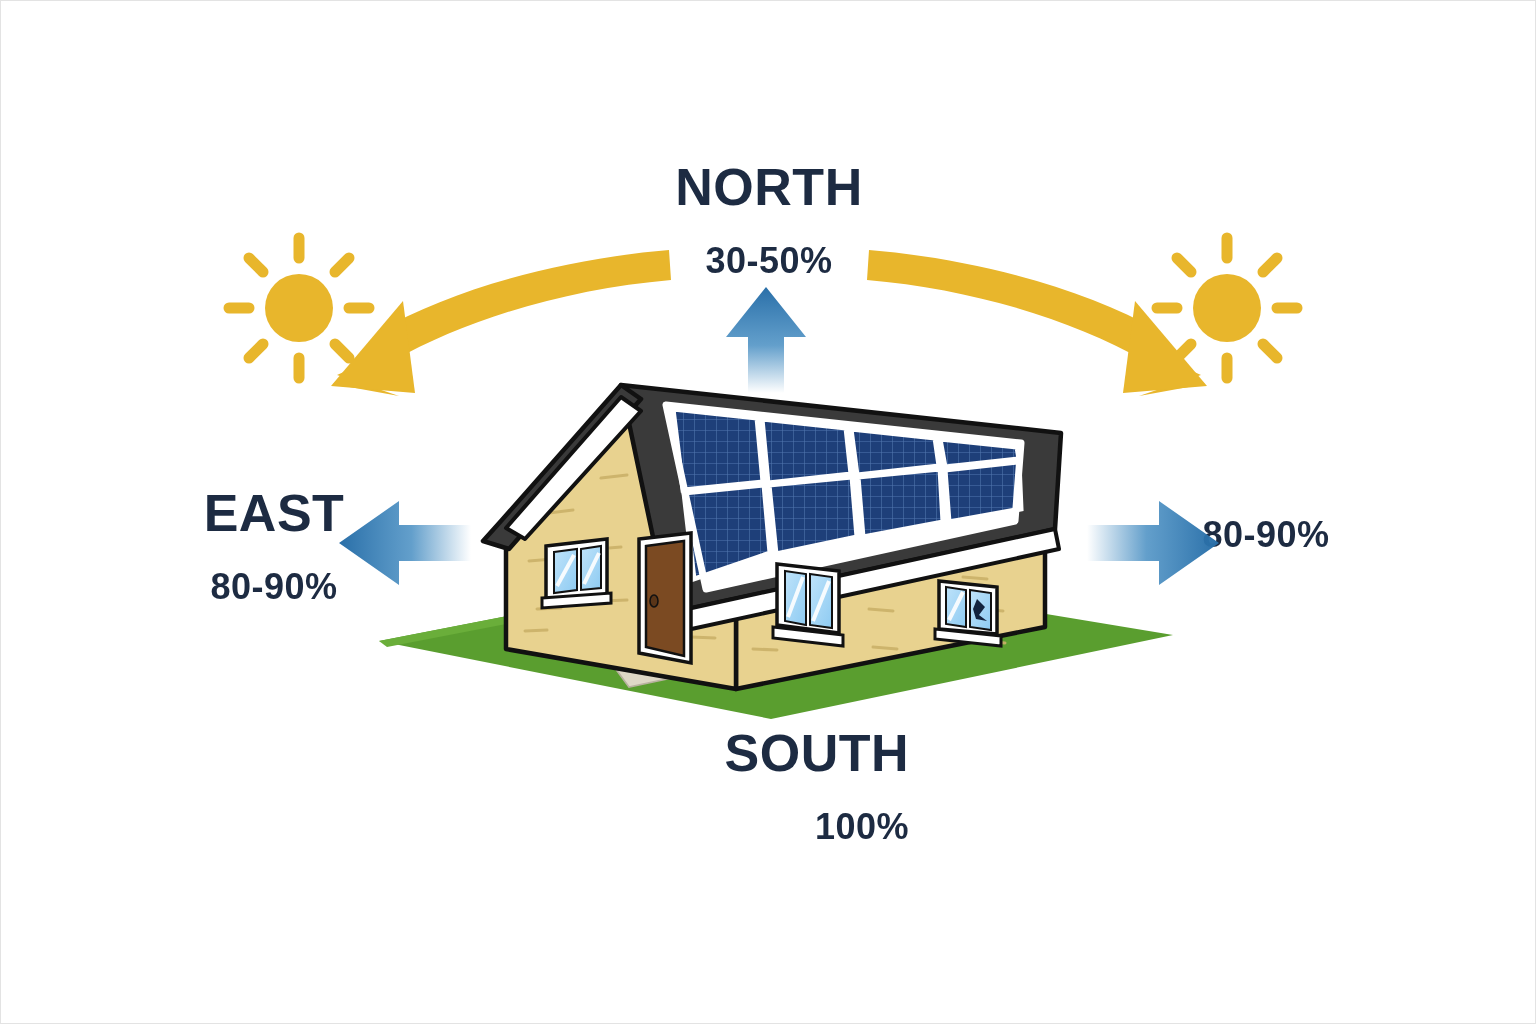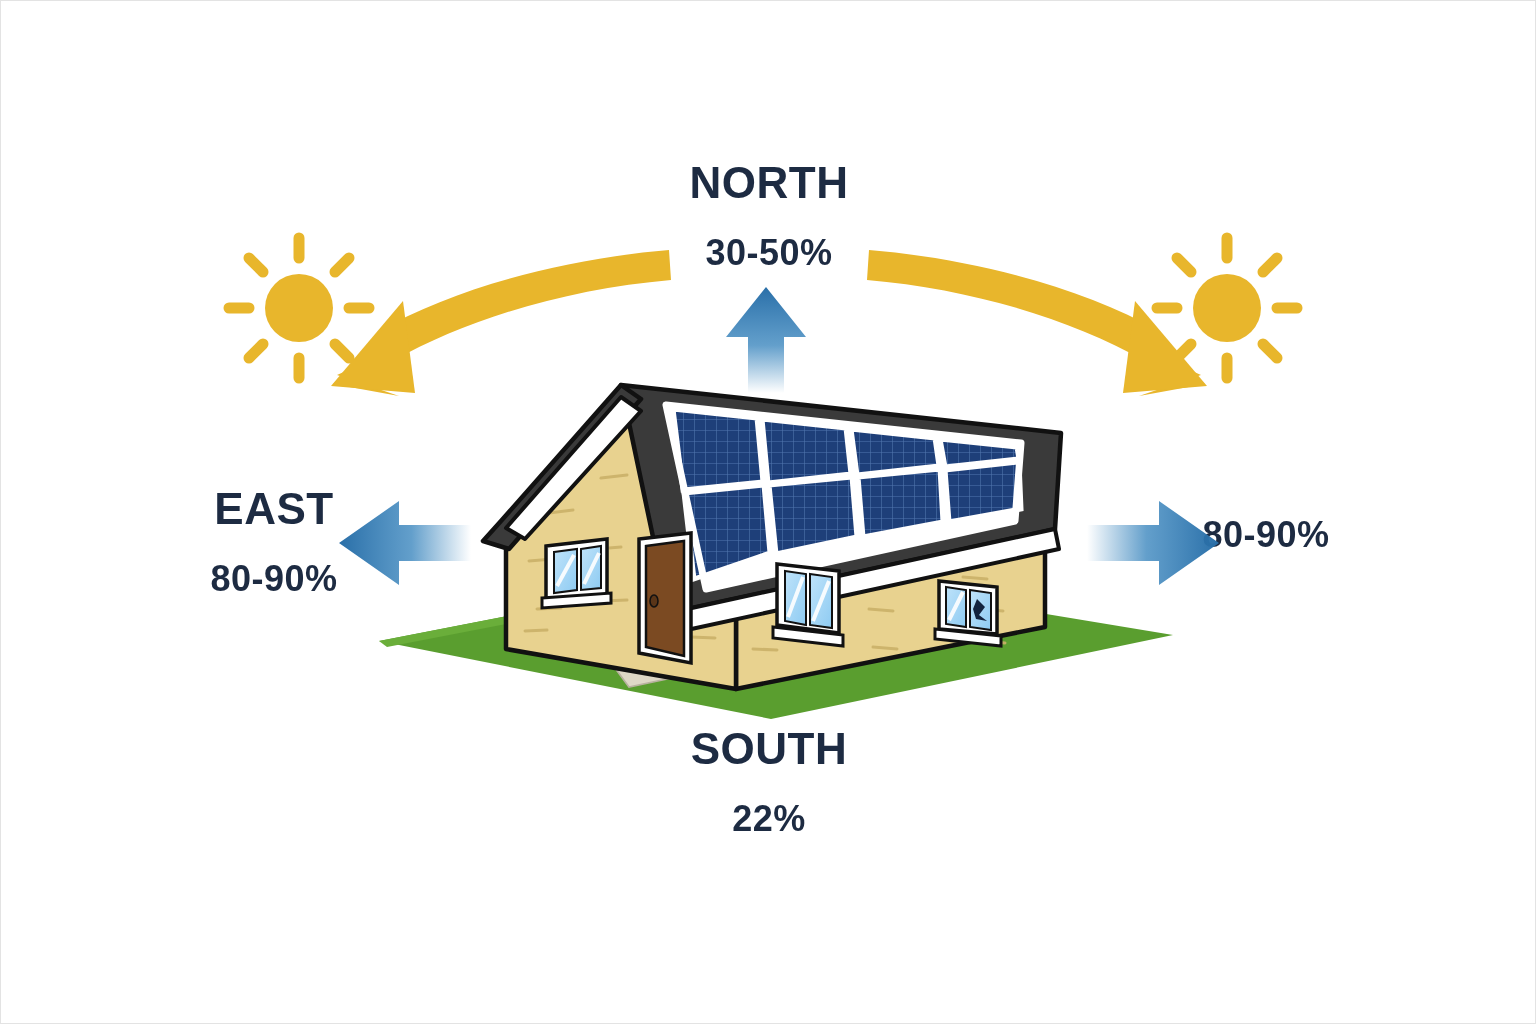--- a/index.html
+++ b/index.html
@@ -27,37 +27,37 @@
   
   .dir-label {
     position: absolute;
     text-align: center;
     color: #1d2b42;
     line-height: 1.0;
     user-select: none;
     white-space: nowrap;
   }
   .dir-name {
-    font-size: 44px;
+    font-size: 52px;
     font-weight: 700;
     letter-spacing: 0.5px;
     display: block;
     color: #1d2b42;
   }
   .dir-value {
     font-size: 36px;
     font-weight: 700;
     letter-spacing: 0.5px;
     display: block;
     margin-top: 30px;
     color: #1d2b42;
   }
 
   #label-north { left: 628px; top: 160px; width: 280px; }
-  #label-south { left: 628px; top: 726px; width: 280px; }
+  #label-south { left: 628px; top: 726px; width: 280px; text-align: right; }
   #label-west  { left: 148px; top: 486px; width: 250px; }
   #label-east  { left: 1140px; top: 486px; width: 250px; }
 
   
   .layer {
     position: absolute;
     left: 0;
     top: 0;
     width: 1536px;
     height: 1024px;
@@ -287,21 +287,21 @@
     </g>
   </svg>
 
   <div class="dir-label" id="label-north">
     <span class="dir-name">NORTH</span>
     <span class="dir-value">30-50%</span>
   </div>
 
   <div class="dir-label" id="label-south">
     <span class="dir-name">SOUTH</span>
-    <span class="dir-value">22%</span>
+    <span class="dir-value">100%</span>
   </div>
 
   <div class="dir-label" id="label-west">
     <span class="dir-name">EAST</span>
     <span class="dir-value">80-90%</span>
   </div>
 
   <div class="dir-label" id="label-east">
     <span class="dir-value">80-90%</span>
   </div>

